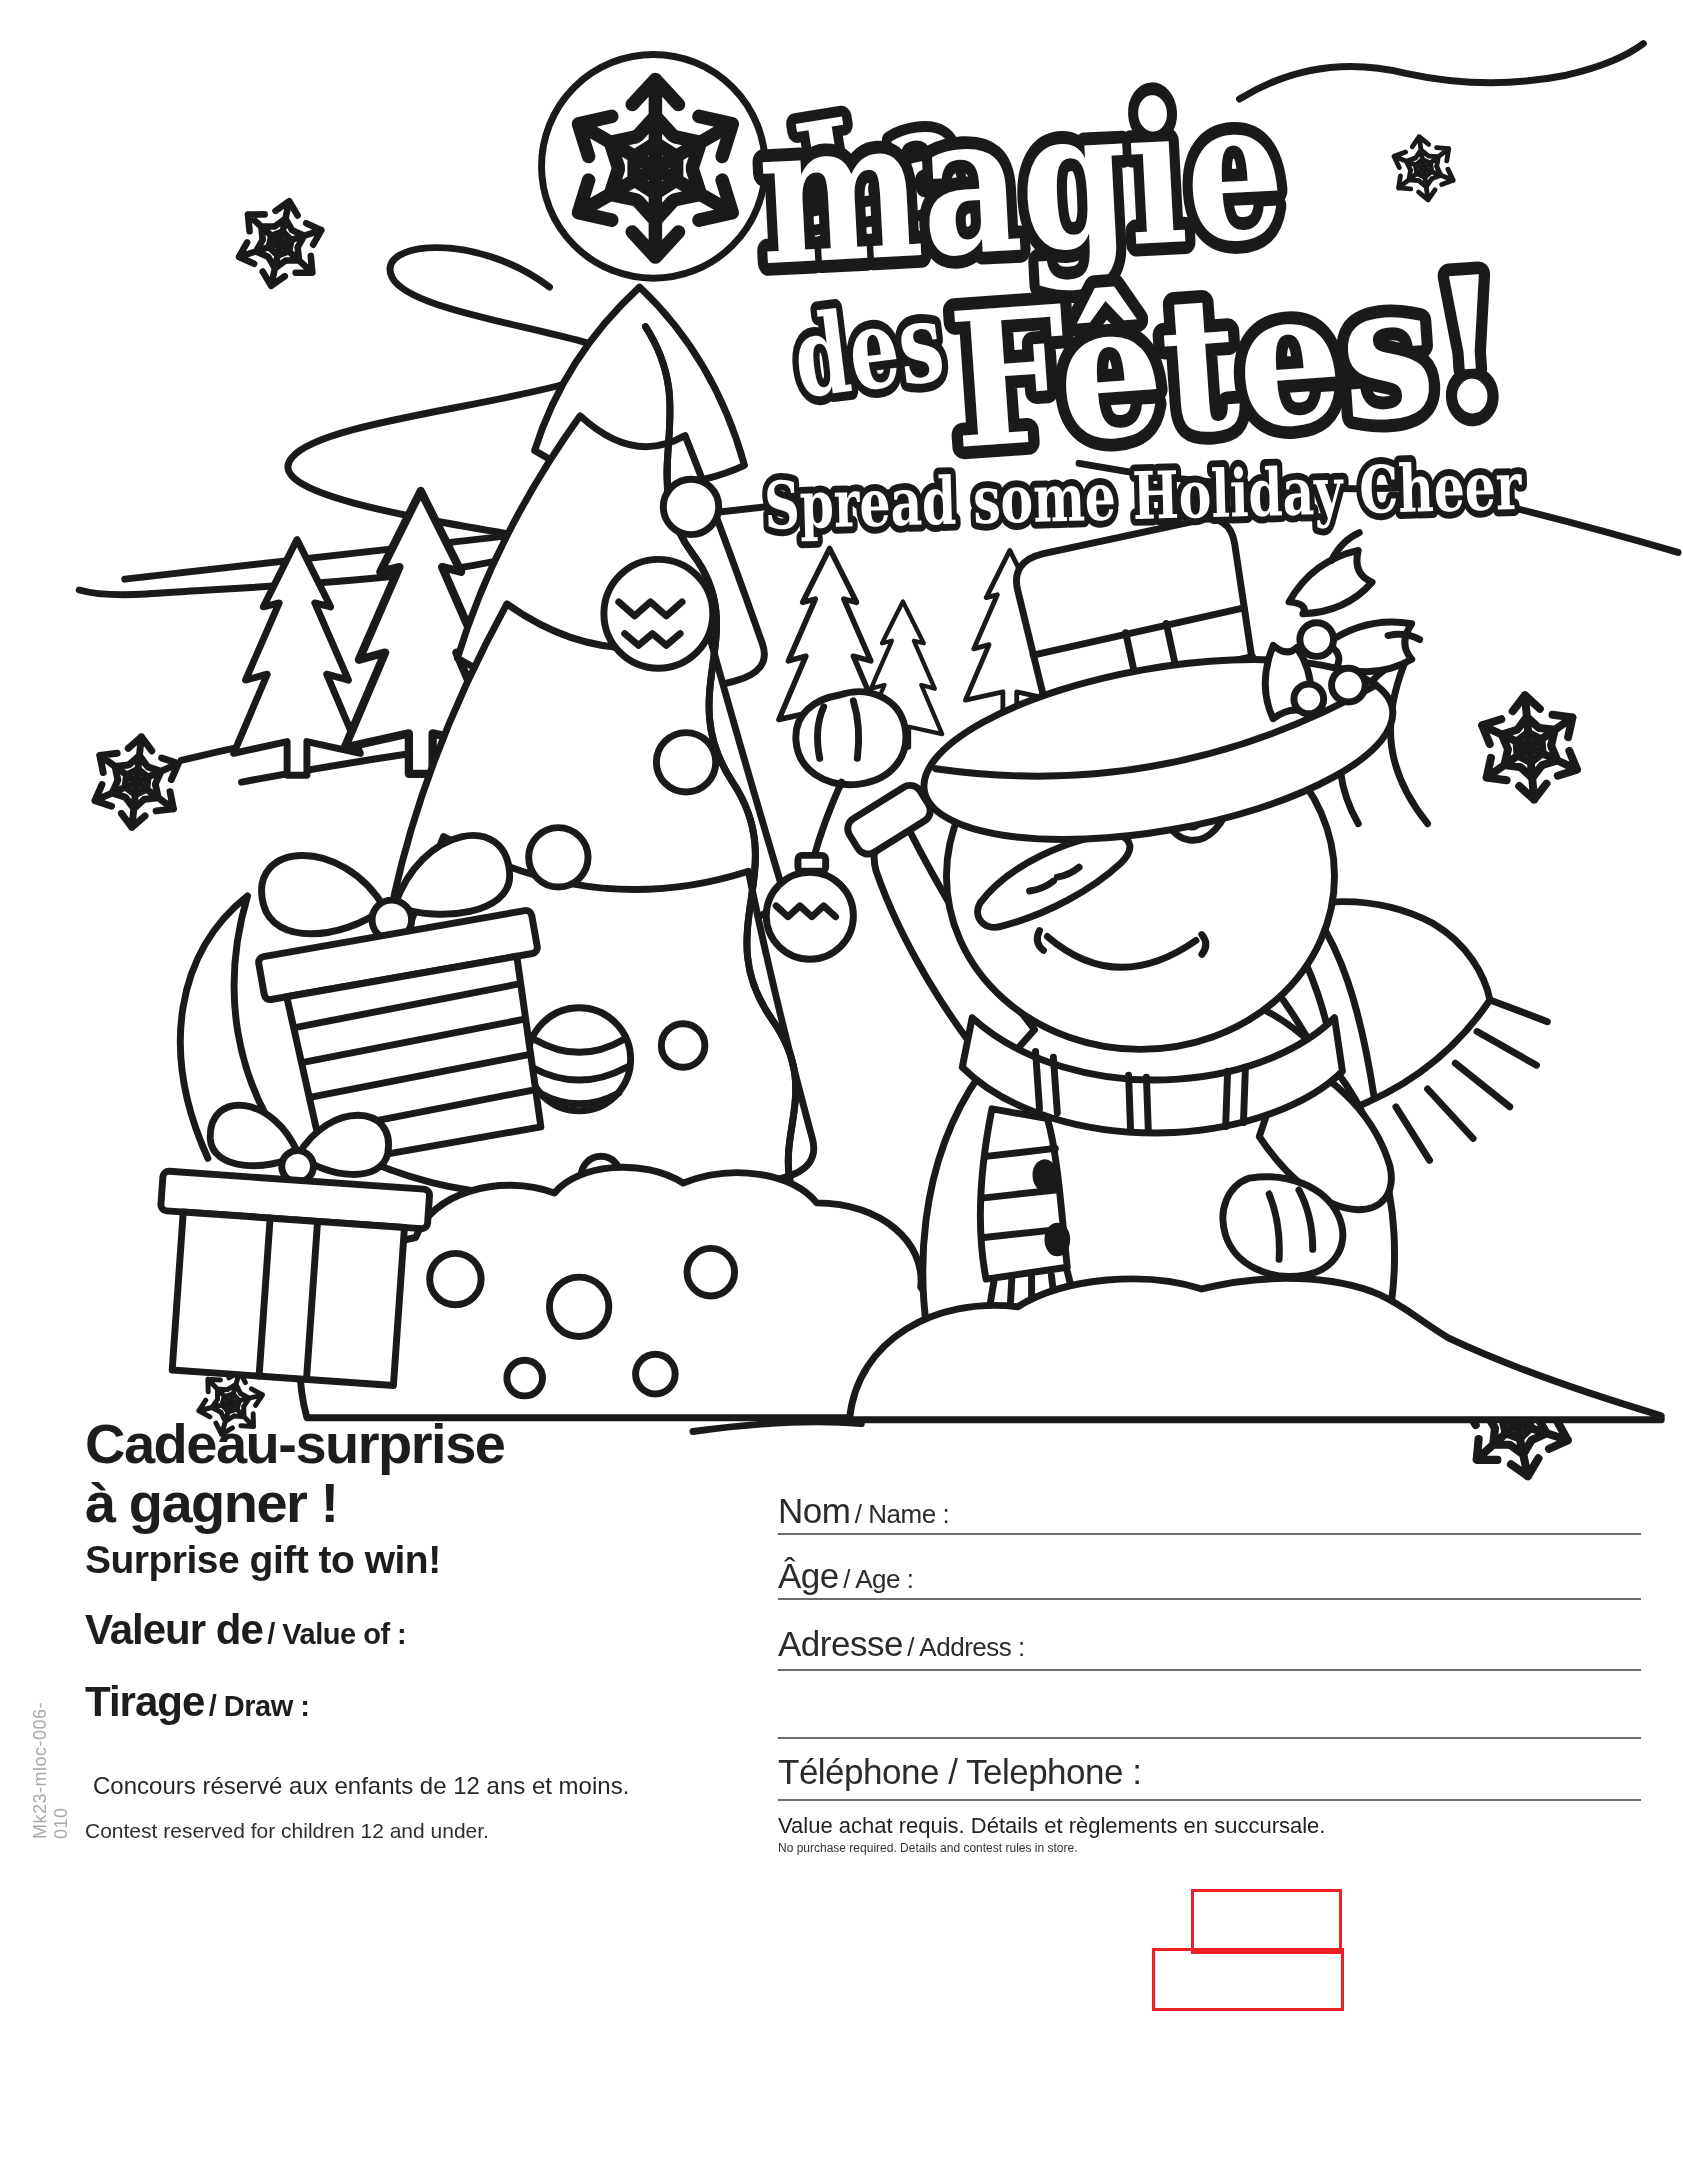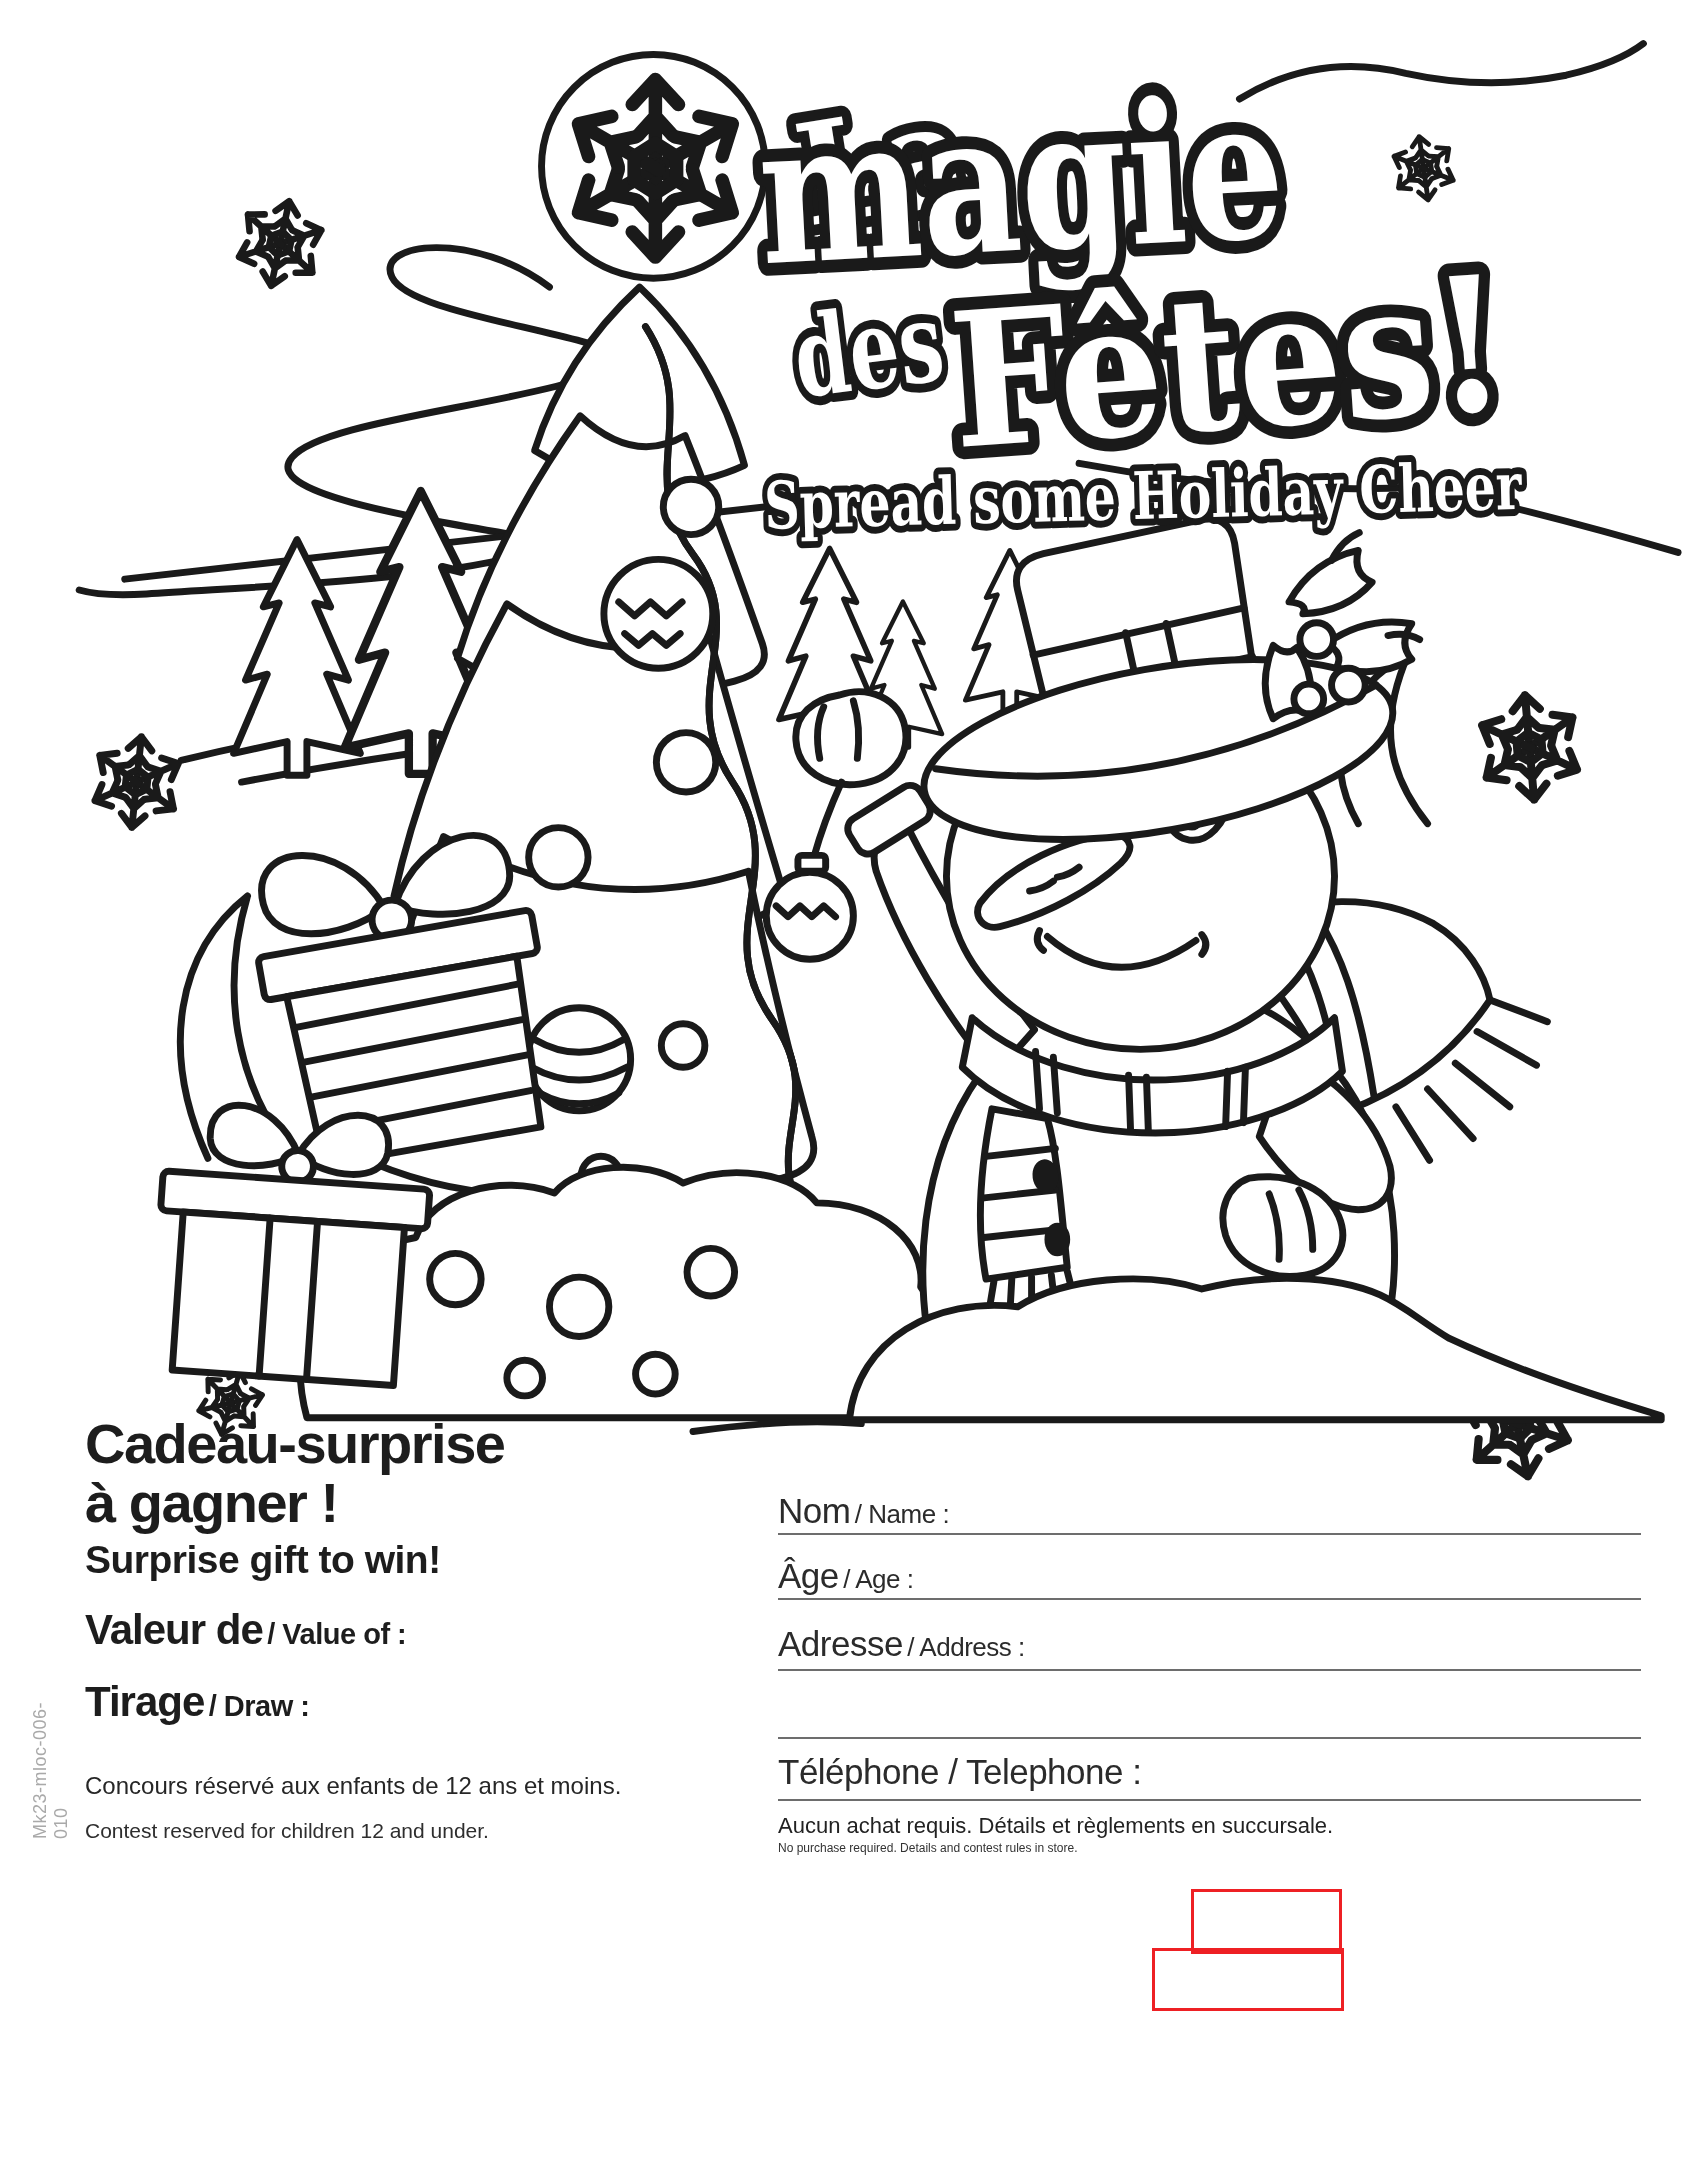--- a/index.html
+++ b/index.html
@@ -16,21 +16,21 @@
   .bubO{fill:#1a1a1a;stroke:#1a1a1a;stroke-linejoin:round;}
   .bubI{fill:#ffffff;stroke:none;}
 
   
   .promo{left:85px;top:1414px;width:634px;}
   .promo-h{font-size:56px;font-weight:700;letter-spacing:-1.5px;line-height:59px;color:#1d1d1d;}
   .promo-en{font-size:39px;font-weight:700;letter-spacing:-0.5px;margin-top:6px;color:#1d1d1d;}
   .promo-row{margin-top:24px;font-weight:700;color:#1d1d1d;}
   .promo-row .fr{font-size:42px;letter-spacing:-1px;}
   .promo-row .en{font-size:29px;letter-spacing:-0.5px;}
-  .promo-note-fr{margin-top:46px;font-size:24px;font-weight:400;color:#262626;}
+  .promo-note-fr{margin-top:46px;font-size:24px;font-weight:400;color:#262626;margin-left:8px;}
   .promo-note-en{margin-top:19px;font-size:21px;font-weight:400;color:#2e2e2e;}
 
   
   .vcode{left:30px;top:1671px;height:168px;writing-mode:vertical-rl;transform:rotate(180deg);
          font-size:18px;color:#a9a9a9;letter-spacing:0.5px;}
 
   
   .form{left:778px;top:1485px;width:863px;height:406px;}
   .frow{position:absolute;left:0;width:863px;}
   .flabel .fr{font-size:35px;color:#2b2b2b;letter-spacing:-0.5px;}
@@ -295,21 +295,21 @@
       <span class="en">/ Address :</span>
     </div>
     <div class="fline" style="top:184px"></div>
     <div class="fline" style="top:252px"></div>
 
     <div class="frow flabel" style="top:267px">
       <span class="fr">Téléphone / Telephone :</span>
     </div>
     <div class="fline" style="top:314px"></div>
 
-    <div class="fineprint-fr">Aucun achat requis. Détails et règlements en succursale.</div>
+    <div class="fineprint-fr">Value achat requis. Détails et règlements en succursale.</div>
     <div class="fineprint-en">No purchase required. Details and contest rules in store.</div>
   </div>
 
 
   <div class="abs hibox" style="left:1191px;top:1889px;width:145px;height:59px"></div>
   <div class="abs hibox" style="left:1152px;top:1948px;width:186px;height:57px"></div>
 
 </div>
 
 

